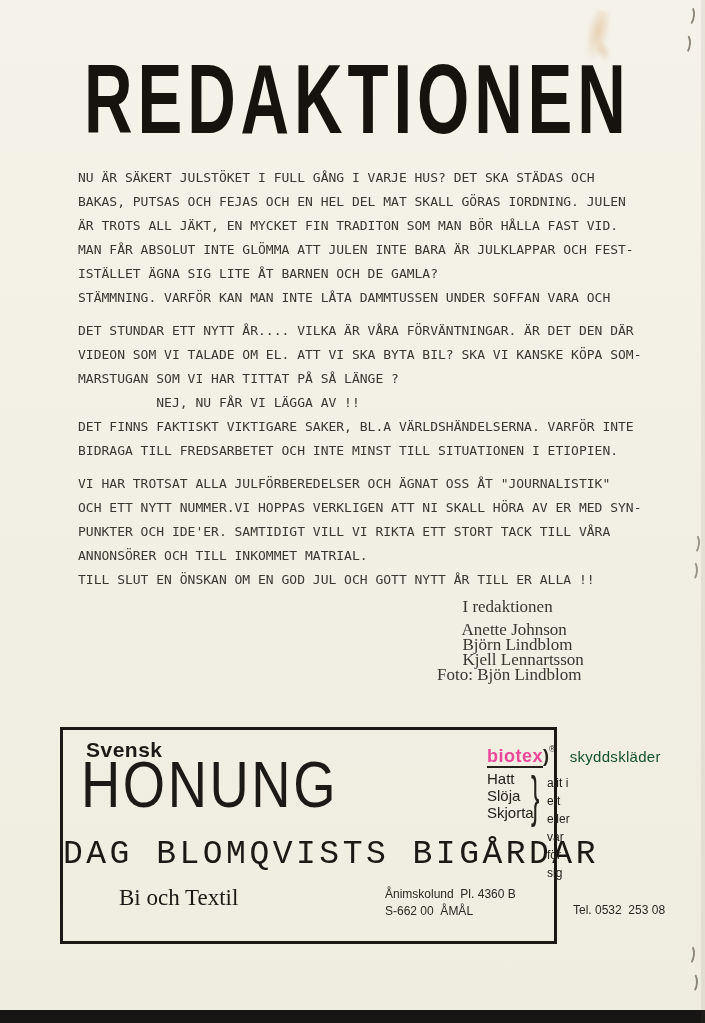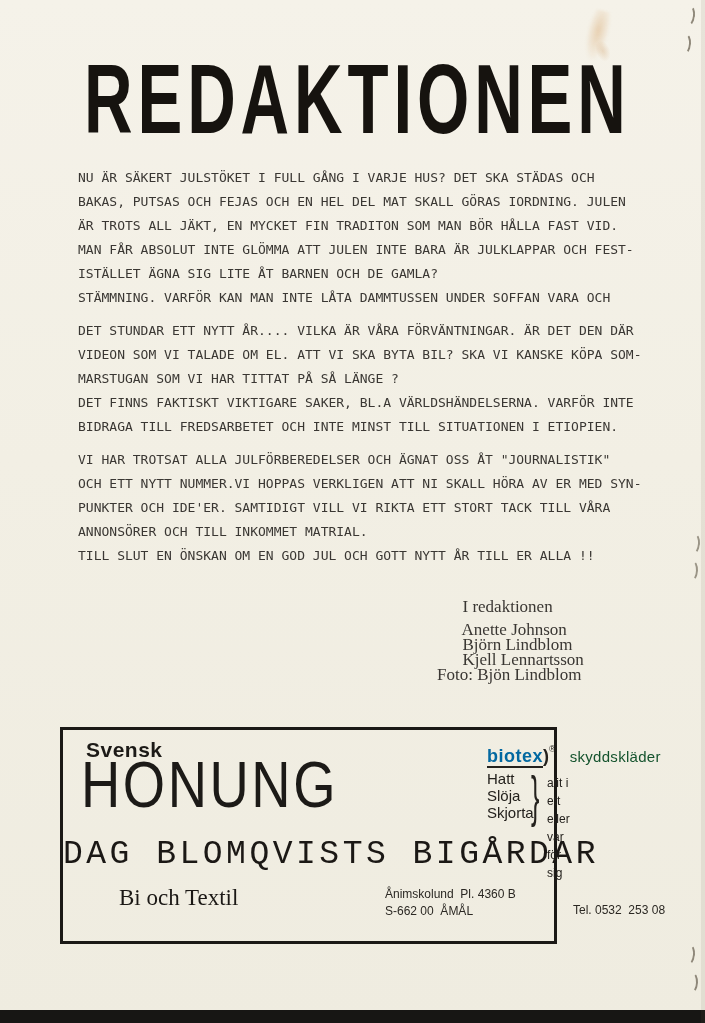--- a/index.html
+++ b/index.html
@@ -45,21 +45,21 @@
     position:absolute;left:23px;top:8px;
     font-weight:bold;font-size:21px;letter-spacing:.5px;color:#1c1a17;
   }
   .ad-brand-large{
     position:absolute;left:18px;top:23px;margin:0;
     font-size:64px;font-weight:normal;letter-spacing:3px;color:#1c1a17;
     transform:scale(0.85,1.0);transform-origin:0 0;white-space:nowrap;line-height:1;
   }
   .biotex-row{position:absolute;left:424px;top:14px;white-space:nowrap;}
   .biotex-logo{
-    font-weight:bold;font-size:18px;color:#0369a1;
+    font-weight:bold;font-size:18px;color:#ec4899;
     border-bottom:2px solid #24211d;letter-spacing:.5px;
   }
   .biotex-paren{font-weight:bold;font-size:18px;color:#24211d;}
   .biotex-reg{font-size:9px;vertical-align:10px;color:#24211d;}
   .biotex-tagline{font-size:15px;color:#14532d;margin-left:14px;letter-spacing:.3px;}
   .garments{position:absolute;left:424px;top:40px;font-size:15px;color:#24211d;}
   .garments div{line-height:17px;}
   .brace{
     position:absolute;left:468px;top:38px;font-size:56px;font-weight:normal;
     color:#24211d;transform:scaleX(0.45);transform-origin:0 0;line-height:1;
@@ -116,20 +116,21 @@
       <div class="tline">BAKAS, PUTSAS OCH FEJAS OCH EN HEL DEL MAT SKALL GÖRAS IORDNING. JULEN</div>
       <div class="tline">ÄR TROTS ALL JÄKT, EN MYCKET FIN TRADITON SOM MAN BÖR HÅLLA FAST VID.</div>
       <div class="tline">MAN FÅR ABSOLUT INTE GLÖMMA ATT JULEN INTE BARA ÄR JULKLAPPAR OCH FEST-</div>
       <div class="tline">ISTÄLLET ÄGNA SIG LITE ÅT BARNEN OCH DE GAMLA?</div>
       <div class="tline">STÄMMNING. VARFÖR KAN MAN INTE LÅTA DAMMTUSSEN UNDER SOFFAN VARA OCH</div>
     </div>
     <div class="para">
       <div class="tline">DET STUNDAR ETT NYTT ÅR.... VILKA ÄR VÅRA FÖRVÄNTNINGAR. ÄR DET DEN DÄR</div>
       <div class="tline">VIDEON SOM VI TALADE OM EL. ATT VI SKA BYTA BIL? SKA VI KANSKE KÖPA SOM-</div>
       <div class="tline">MARSTUGAN SOM VI HAR TITTAT PÅ SÅ LÄNGE ?</div>
+      <div class="tline">          NEJ, NU FÅR VI LÄGGA AV !!</div>
       <div class="tline">DET FINNS FAKTISKT VIKTIGARE SAKER, BL.A VÄRLDSHÄNDELSERNA. VARFÖR INTE</div>
       <div class="tline">BIDRAGA TILL FREDSARBETET OCH INTE MINST TILL SITUATIONEN I ETIOPIEN.</div>
     </div>
     <div class="para">
       <div class="tline">VI HAR TROTSAT ALLA JULFÖRBEREDELSER OCH ÄGNAT OSS ÅT "JOURNALISTIK"</div>
       <div class="tline">OCH ETT NYTT NUMMER.VI HOPPAS VERKLIGEN ATT NI SKALL HÖRA AV ER MED SYN-</div>
       <div class="tline">PUNKTER OCH IDE'ER. SAMTIDIGT VILL VI RIKTA ETT STORT TACK TILL VÅRA</div>
       <div class="tline">ANNONSÖRER OCH TILL INKOMMET MATRIAL.</div>
       <div class="tline">TILL SLUT EN ÖNSKAN OM EN GOD JUL OCH GOTT NYTT ÅR TILL ER ALLA !!</div>
     </div>

